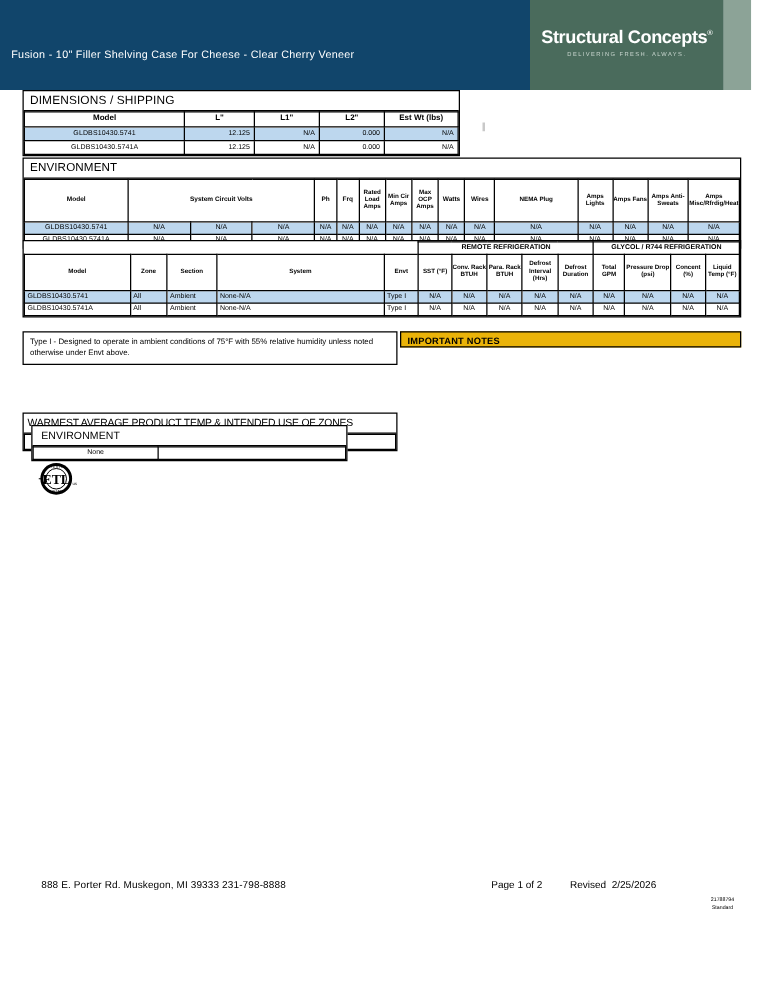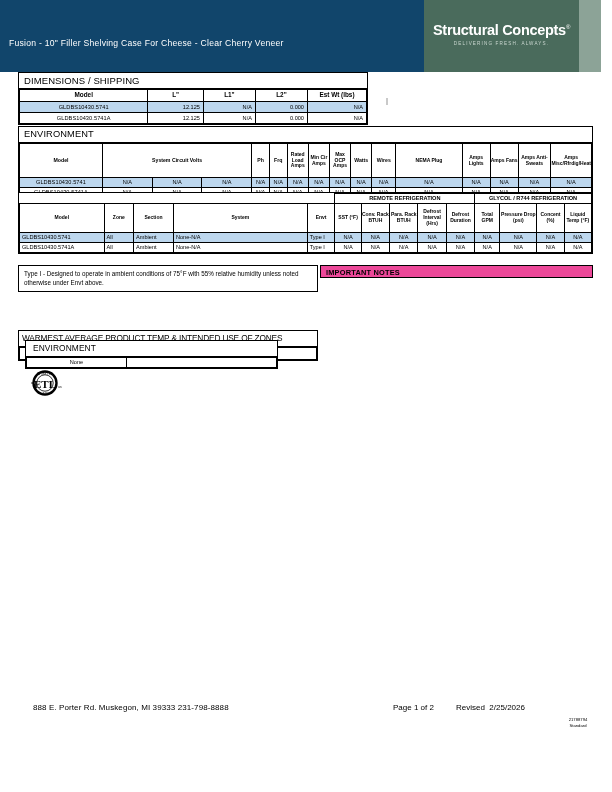--- a/index.html
+++ b/index.html
@@ -95,21 +95,21 @@
 
   
   #intenv{left:18px;top:265px;width:300px;}
   #intenv .ie-body{
     font-size:6.3px;line-height:9px;padding:3px 5px 4px 5px;
   }
 
   
   #impnotes{left:320px;top:265px;width:273px;}
   #impnotes .note-box{
-    border:1.4px solid #000;background:#ec4899;box-sizing:border-box;
+    border:1.4px solid #000;background:#eab308;box-sizing:border-box;
     height:13px;
   }
   #impnotes .note-title{
     font-size:7.4px;font-weight:bold;padding:2px 0 0 5px;letter-spacing:0.2px;
   }
 
   
   #warmest{left:18px;top:306px;width:300px;margin-top:24px;}
   #warmest .sec-title{font-size:8.3px;letter-spacing:-0.15px;padding-left:3px;}
   #warmest table.grid th{height:11px;font-size:6.1px;}

